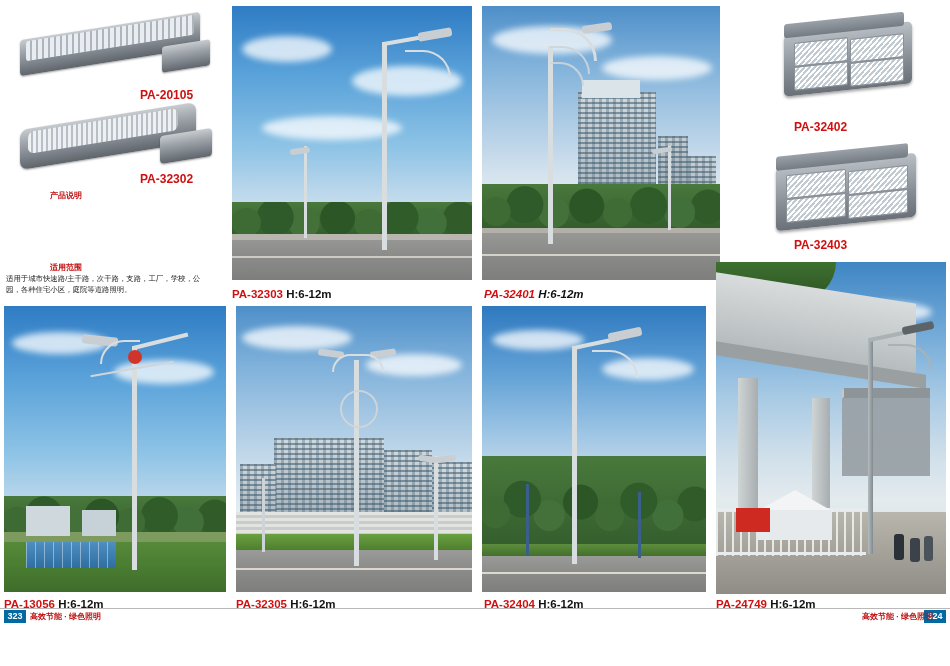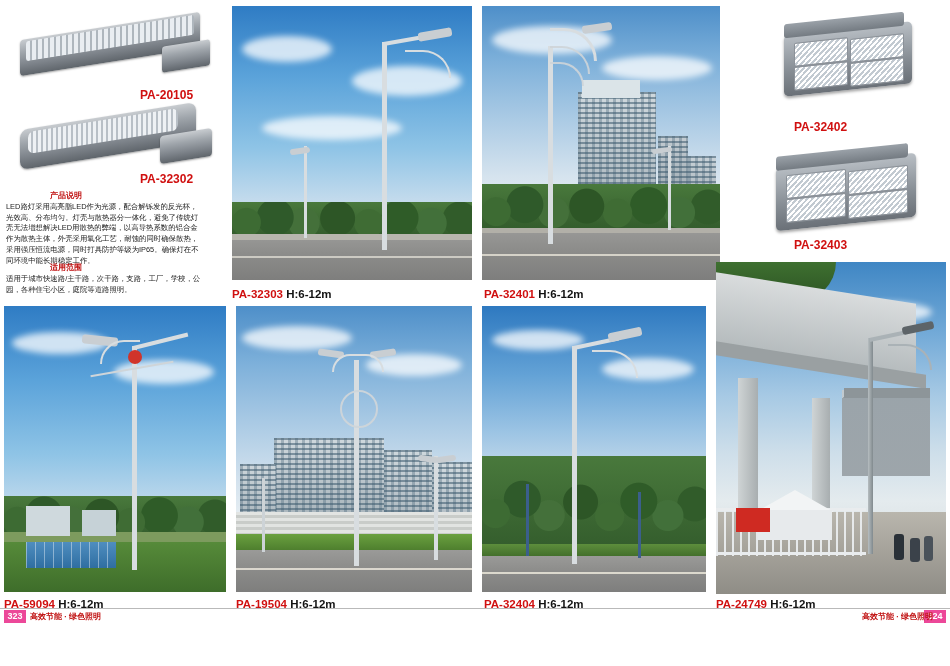--- a/index.html
+++ b/index.html
@@ -128,21 +128,21 @@
     width: 950px;
     top: 608px;
     height: 1px;
     background: #b9b9b9;
   }
   .pg-box {
     position: absolute;
     top: 610px;
     width: 22px;
     height: 13px;
-    background: #ec4899;
+    background: #0369a1;
     color: #ffffff;
     font-size: 9px;
     font-weight: bold;
     text-align: center;
     line-height: 13px;
   }
   .pg-left { left: 4px; }
   .pg-right { left: 924px; }
   .footer-txt {
     position: absolute;
@@ -215,21 +215,20 @@
   <div class="code-only" style="left:140px; top:88px;">PA-20105</div>
 
   <div class="lum" style="left:12px; top:96px; width:210px; height:80px;">
     <div class="lum-body" style="left:8px; top:20px; width:176px; height:40px; transform:skewY(-9deg); border-radius:8px;"></div>
     <div class="lum-lens" style="left:16px; top:24px; width:150px; height:22px; transform:skewY(-9deg); border-radius:6px;"></div>
     <div class="lum-body" style="left:148px; top:36px; width:52px; height:28px; transform:skewY(-9deg); border-radius:4px;"></div>
   </div>
   <div class="code-only" style="left:140px; top:172px;">PA-32302</div>
 
   <div class="txt-head" style="left:6px; top:190px;">产品说明</div>
-  <div class="txt-body" style="left:6px; top:202px;">LED路灯采用高亮脂LED作为光源，配合解铄发的反光杯，光效高、分布均匀。灯壳与散热器分一体化，避免了传统灯壳无法增想解决LED用散热的弊端，以高导热系数的铝合金作为散热主体，外壳采用氧化工艺，耐蚀的同时确保散热，采用强压恒流电源，同时打具防护等级为IP65。确保灯在不同环境中能长期稳定工作。</div>
 
   <div class="txt-head" style="left:6px; top:262px;">适用范围</div>
   <div class="txt-body" style="left:6px; top:274px;">适用于城市快速路/主干路，次干路，支路，工厂，学校，公园，各种住宅小区，庭院等道路照明。</div>
 
   <div class="photo" style="left:232px; top:6px; width:240px; height:274px;">
     <div class="sky"></div>
     <div class="cloud" style="left:10px; top:30px; width:90px; height:26px;"></div>
     <div class="cloud" style="left:120px; top:60px; width:110px; height:30px;"></div>
     <div class="cloud" style="left:30px; top:110px; width:140px; height:24px;"></div>
     <div class="tree-band" style="top:196px; height:34px;"></div>
@@ -276,21 +275,21 @@
 
     <div class="pole" style="left:66px; top:40px; width:5px; height:198px;"></div>
     <div style="position:absolute; left:68px; top:22px; width:44px; height:30px; border:3px solid #d8dde0; border-left:none; border-bottom:none; border-radius:0 46px 0 0;"></div>
     <div class="head" style="left:100px; top:18px; width:30px; height:8px; transform:rotate(-8deg);"></div>
     <div style="position:absolute; left:68px; top:40px; width:38px; height:26px; border:2px solid #cfd5d9; border-left:none; border-bottom:none; border-radius:0 40px 0 0; opacity:.9;"></div>
     <div style="position:absolute; left:68px; top:56px; width:32px; height:22px; border:2px solid #cfd5d9; border-left:none; border-bottom:none; border-radius:0 36px 0 0; opacity:.9;"></div>
 
     <div class="pole" style="left:186px; top:140px; width:3px; height:84px;"></div>
     <div class="head" style="left:170px; top:142px; width:20px; height:5px; transform:rotate(-8deg);"></div>
   </div>
-  <div class="caption" style="left:484px; top:288px;">
+  <div class="caption" style="left:484px; top:288px;font-style:italic;">
     <span>PA-32401</span>
     <span class="ht">H:6-12m</span>
   </div>
 
   <div class="lum" style="left:770px; top:6px; width:170px; height:100px;">
     <div class="flood-body" style="left:14px; top:22px; width:128px; height:62px; transform: skewY(-6deg);"></div>
     <div class="flood-cell" style="left:24px; top:34px; width:52px; height:22px; transform: skewY(-6deg);"></div>
     <div class="flood-cell" style="left:80px; top:30px; width:52px; height:22px; transform: skewY(-6deg);"></div>
     <div class="flood-cell" style="left:24px; top:58px; width:52px; height:22px; transform: skewY(-6deg);"></div>
     <div class="flood-cell" style="left:80px; top:54px; width:52px; height:22px; transform: skewY(-6deg);"></div>
@@ -364,21 +363,21 @@
     <div style="position:absolute; left:22px; top:236px; width:90px; height:26px; background:repeating-linear-gradient(to right, rgba(255,255,255,.4) 0 1px, transparent 1px 9px);"></div>
 
     <div class="pole" style="left:128px; top:40px; width:5px; height:224px;"></div>
     <div class="arm" style="left:130px; top:40px; width:56px; height:4px; transform:rotate(-14deg);"></div>
     <div class="head" style="left:78px; top:30px; width:36px; height:9px; transform:rotate(6deg);"></div>
     <div style="position:absolute; left:96px; top:34px; width:38px; height:22px; border:2px solid #d8dde0; border-right:none; border-bottom:none; border-radius:40px 0 0 0;"></div>
     <div style="position:absolute; left:124px; top:44px; width:14px; height:14px; border-radius:50%; background:#d0342a;"></div>
     <div style="position:absolute; left:86px; top:62px; width:84px; height:2px; background:#cfd5d9; transform:rotate(-10deg);"></div>
   </div>
   <div class="caption" style="left:4px; top:598px;">
-    <span>PA-59094</span>
+    <span>PA-13056</span>
     <span class="ht">H:6-12m</span>
   </div>
 
   <div class="photo" style="left:236px; top:306px; width:236px; height:286px;">
     <div class="sky cloudy"></div>
     <div class="cloud" style="left:6px; top:20px; width:110px; height:24px;"></div>
     <div class="cloud" style="left:130px; top:48px; width:96px; height:22px;"></div>
 
     <div class="building" style="left:38px; top:132px; width:110px; height:76px;">
         <div class="bld-windows"></div>
@@ -405,21 +404,21 @@
     <div style="position:absolute; left:120px; top:48px; width:26px; height:16px; border:2px solid #d8dde0; border-left:none; border-bottom:none; border-radius:0 30px 0 0;"></div>
     <div style="position:absolute; left:104px; top:84px; width:34px; height:34px; border:2px solid #cfd5d9; border-radius:50%; opacity:.95;"></div>
 
     <div class="pole" style="left:198px; top:150px; width:4px; height:104px;"></div>
     <div class="head" style="left:182px; top:150px; width:20px; height:6px; transform:rotate(8deg);"></div>
     <div class="head" style="left:200px; top:150px; width:20px; height:6px; transform:rotate(-8deg);"></div>
 
     <div class="pole" style="left:26px; top:172px; width:3px; height:74px; background:#cdd3d7;"></div>
   </div>
   <div class="caption" style="left:236px; top:598px;">
-    <span>PA-19504</span>
+    <span>PA-32305</span>
     <span class="ht">H:6-12m</span>
   </div>
 
   <div class="photo" style="left:482px; top:306px; width:224px; height:286px;">
     <div class="sky" style="background:linear-gradient(to bottom,#2e79c0 0%,#63a2d6 24%,#9cc4e4 44%,#cfe0ec 62%,#e5ecef 76%,#cfd6d8 100%);"></div>
     <div class="cloud" style="left:10px; top:24px; width:92px; height:20px;"></div>
     <div class="cloud" style="left:120px; top:52px; width:92px; height:22px;"></div>
     <div class="tree-band" style="top:150px; height:96px;"></div>
     <div style="position:absolute; left:0; right:0; top:238px; height:14px; background:linear-gradient(to bottom,#5d8e3c,#3f6b29);"></div>
     <div class="road" style="top:250px; height:36px;"></div>

